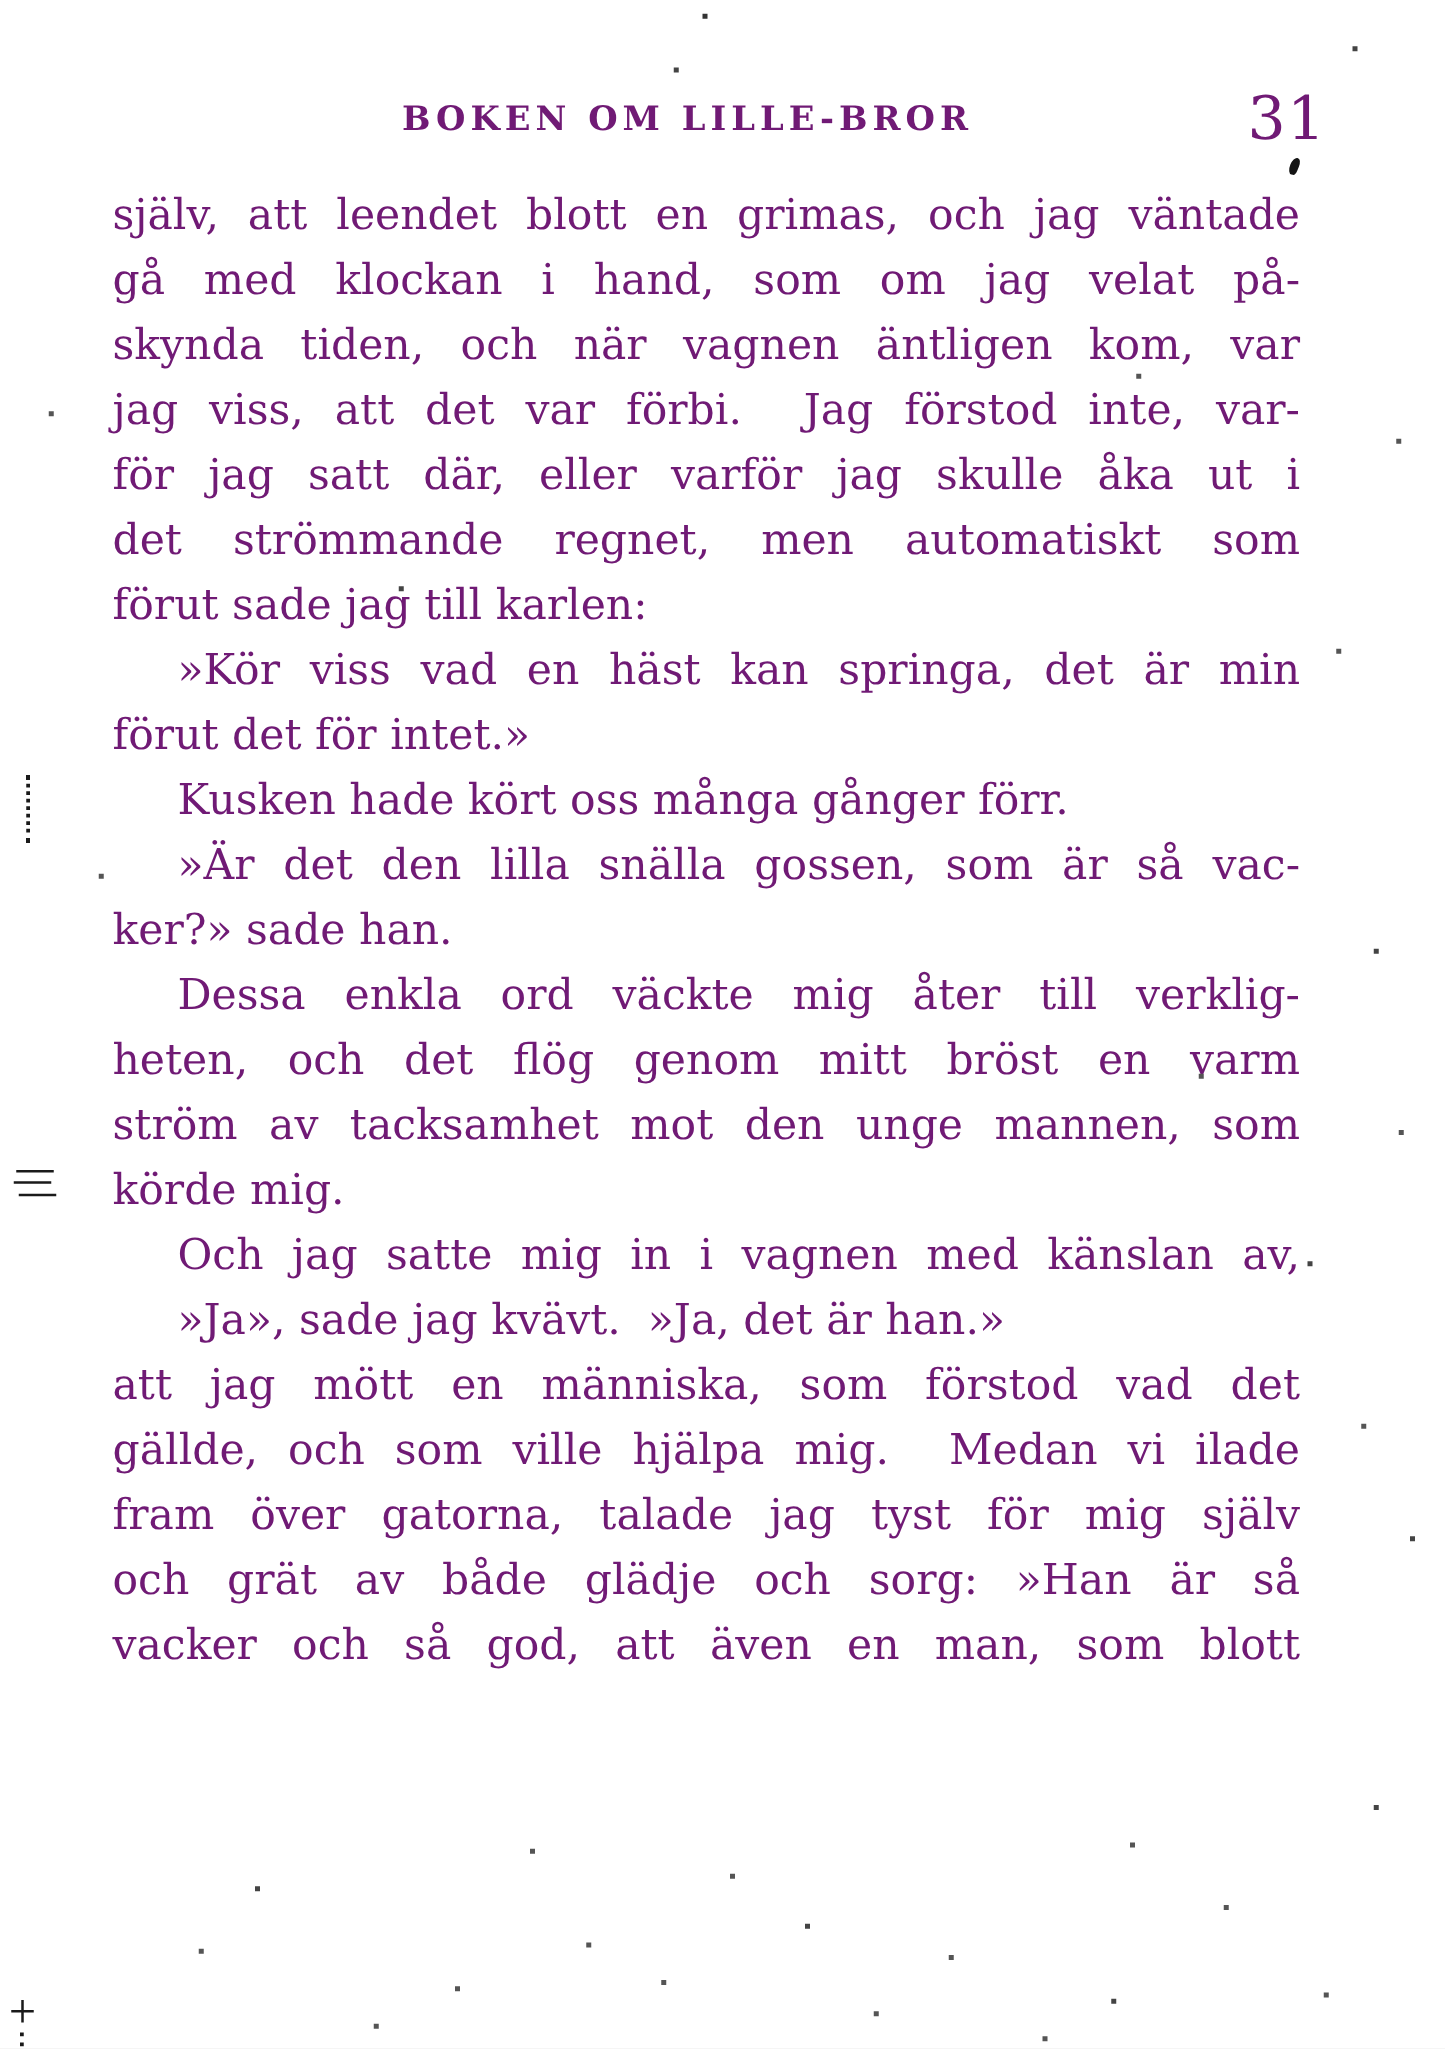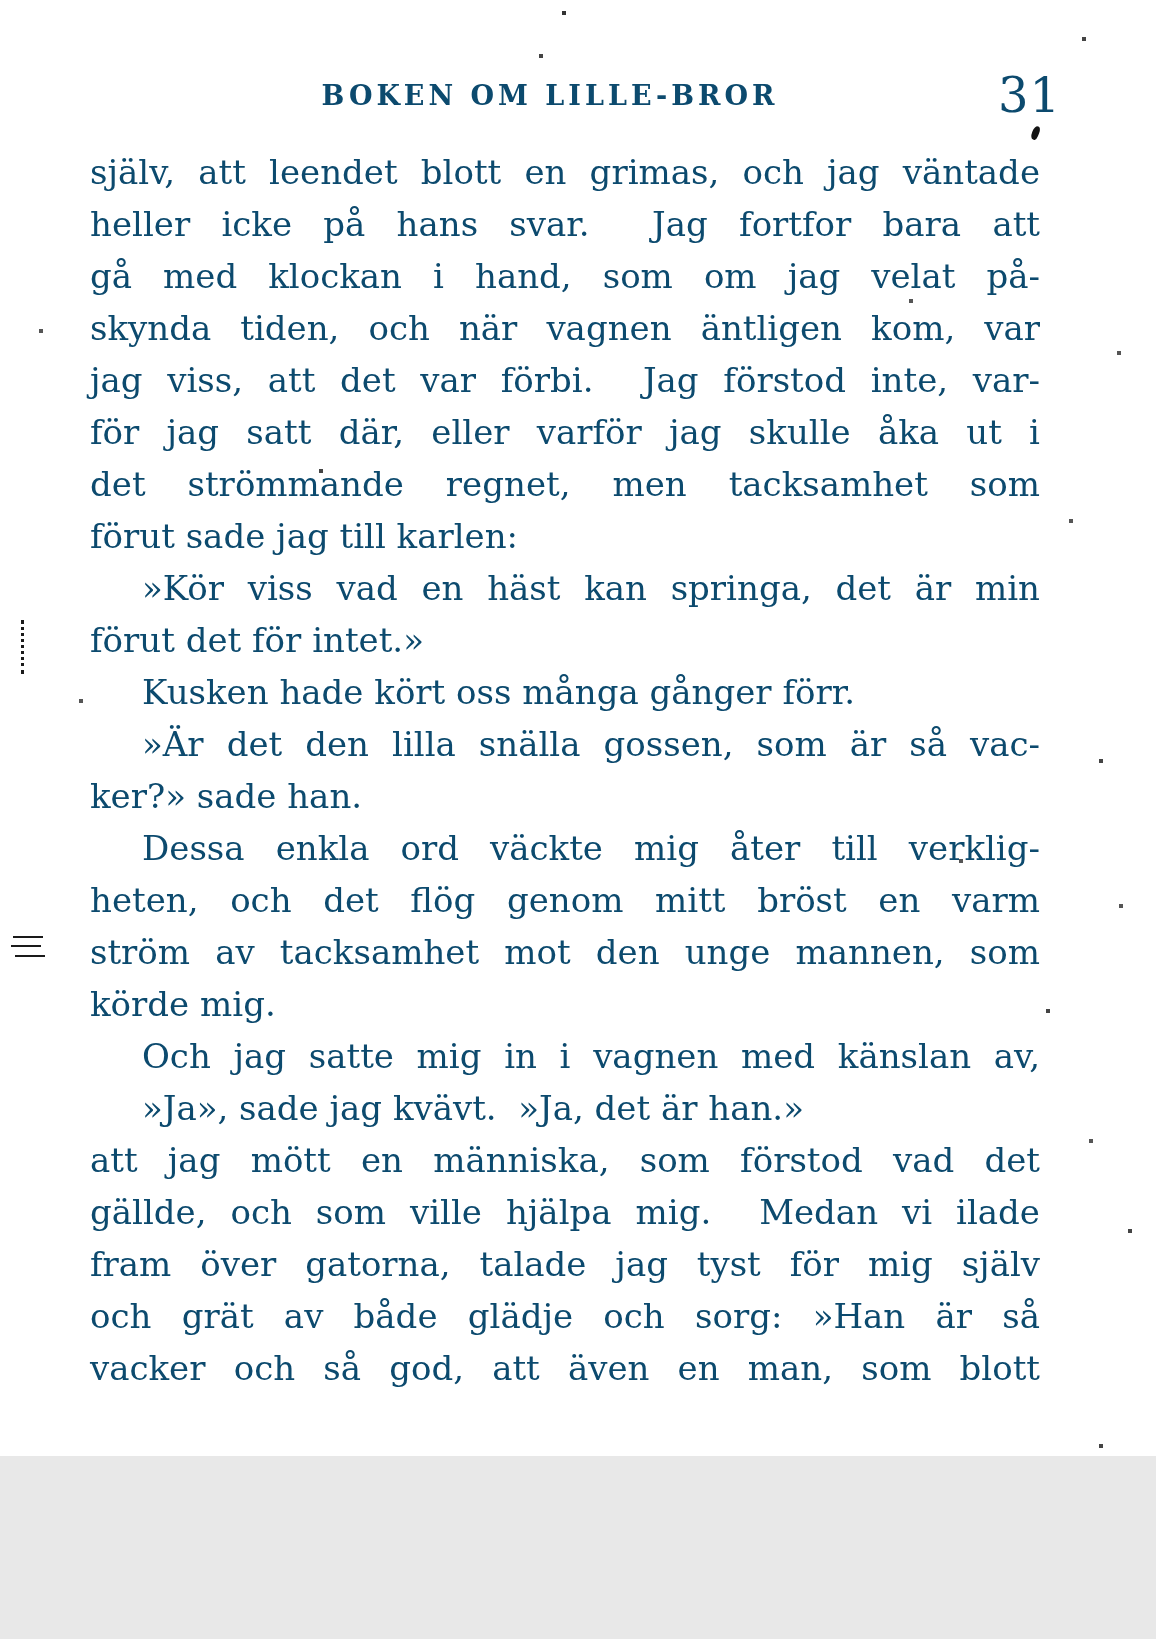--- a/index.html
+++ b/index.html
@@ -1,18 +1,18 @@
 <!DOCTYPE html>
 <html><head>
 <meta charset="utf-8">
 <style>
   html,body { margin:0; padding:0; background:#e8e8e8; }
   .page {
-    position:relative; width:1156px; height:1456px;
-    background:#ffffff; color:#0c4a6e;
+    position:relative; width:1156px; height:1639px;
+    background:#ffffff; color:#701a75;
     font-family:"DejaVu Serif", serif;
     overflow:hidden;
     margin:0 auto;
   }
   
   .running-title {
     position:absolute; top:80px; left:0; width:1100px;
     text-align:center;
     font-size:27px; letter-spacing:4px; font-weight:bold;
     white-space:nowrap;
@@ -82,26 +82,25 @@
 <div class="page">
 
   <div class="running-title">BOKEN OM LILLE-BROR</div>
 
   <div class="page-number">31</div>
 
   <div class="apostrophe-blot"></div>
 
   <div class="body-text">
       <div class="line">själv, att leendet blott en grimas, och jag väntade</div>
-      <div class="line">heller icke på hans svar.&nbsp; Jag fortfor bara att</div>
       <div class="line">gå med klockan i hand, som om jag velat på-</div>
       <div class="line">skynda tiden, och när vagnen äntligen kom, var</div>
       <div class="line">jag viss, att det var förbi.&nbsp; Jag förstod inte, var-</div>
       <div class="line">för jag satt där, eller varför jag skulle åka ut i</div>
-      <div class="line">det strömmande regnet, men tacksamhet som</div>
+      <div class="line">det strömmande regnet, men automatiskt som</div>
       <div class="line last">förut sade jag till karlen:</div>
       <div class="line indent">»Kör viss vad en häst kan springa, det är min</div>
       <div class="line last">förut det för intet.»</div>
       <div class="line indent last">Kusken hade kört oss många gånger förr.</div>
       <div class="line indent">»Är det den lilla snälla gossen, som är så vac-</div>
       <div class="line last">ker?» sade han.</div>
       <div class="line indent">Dessa enkla ord väckte mig åter till verklig-</div>
       <div class="line">heten, och det flög genom mitt bröst en varm</div>
       <div class="line">ström av tacksamhet mot den unge mannen, som</div>
       <div class="line last">körde mig.</div>

